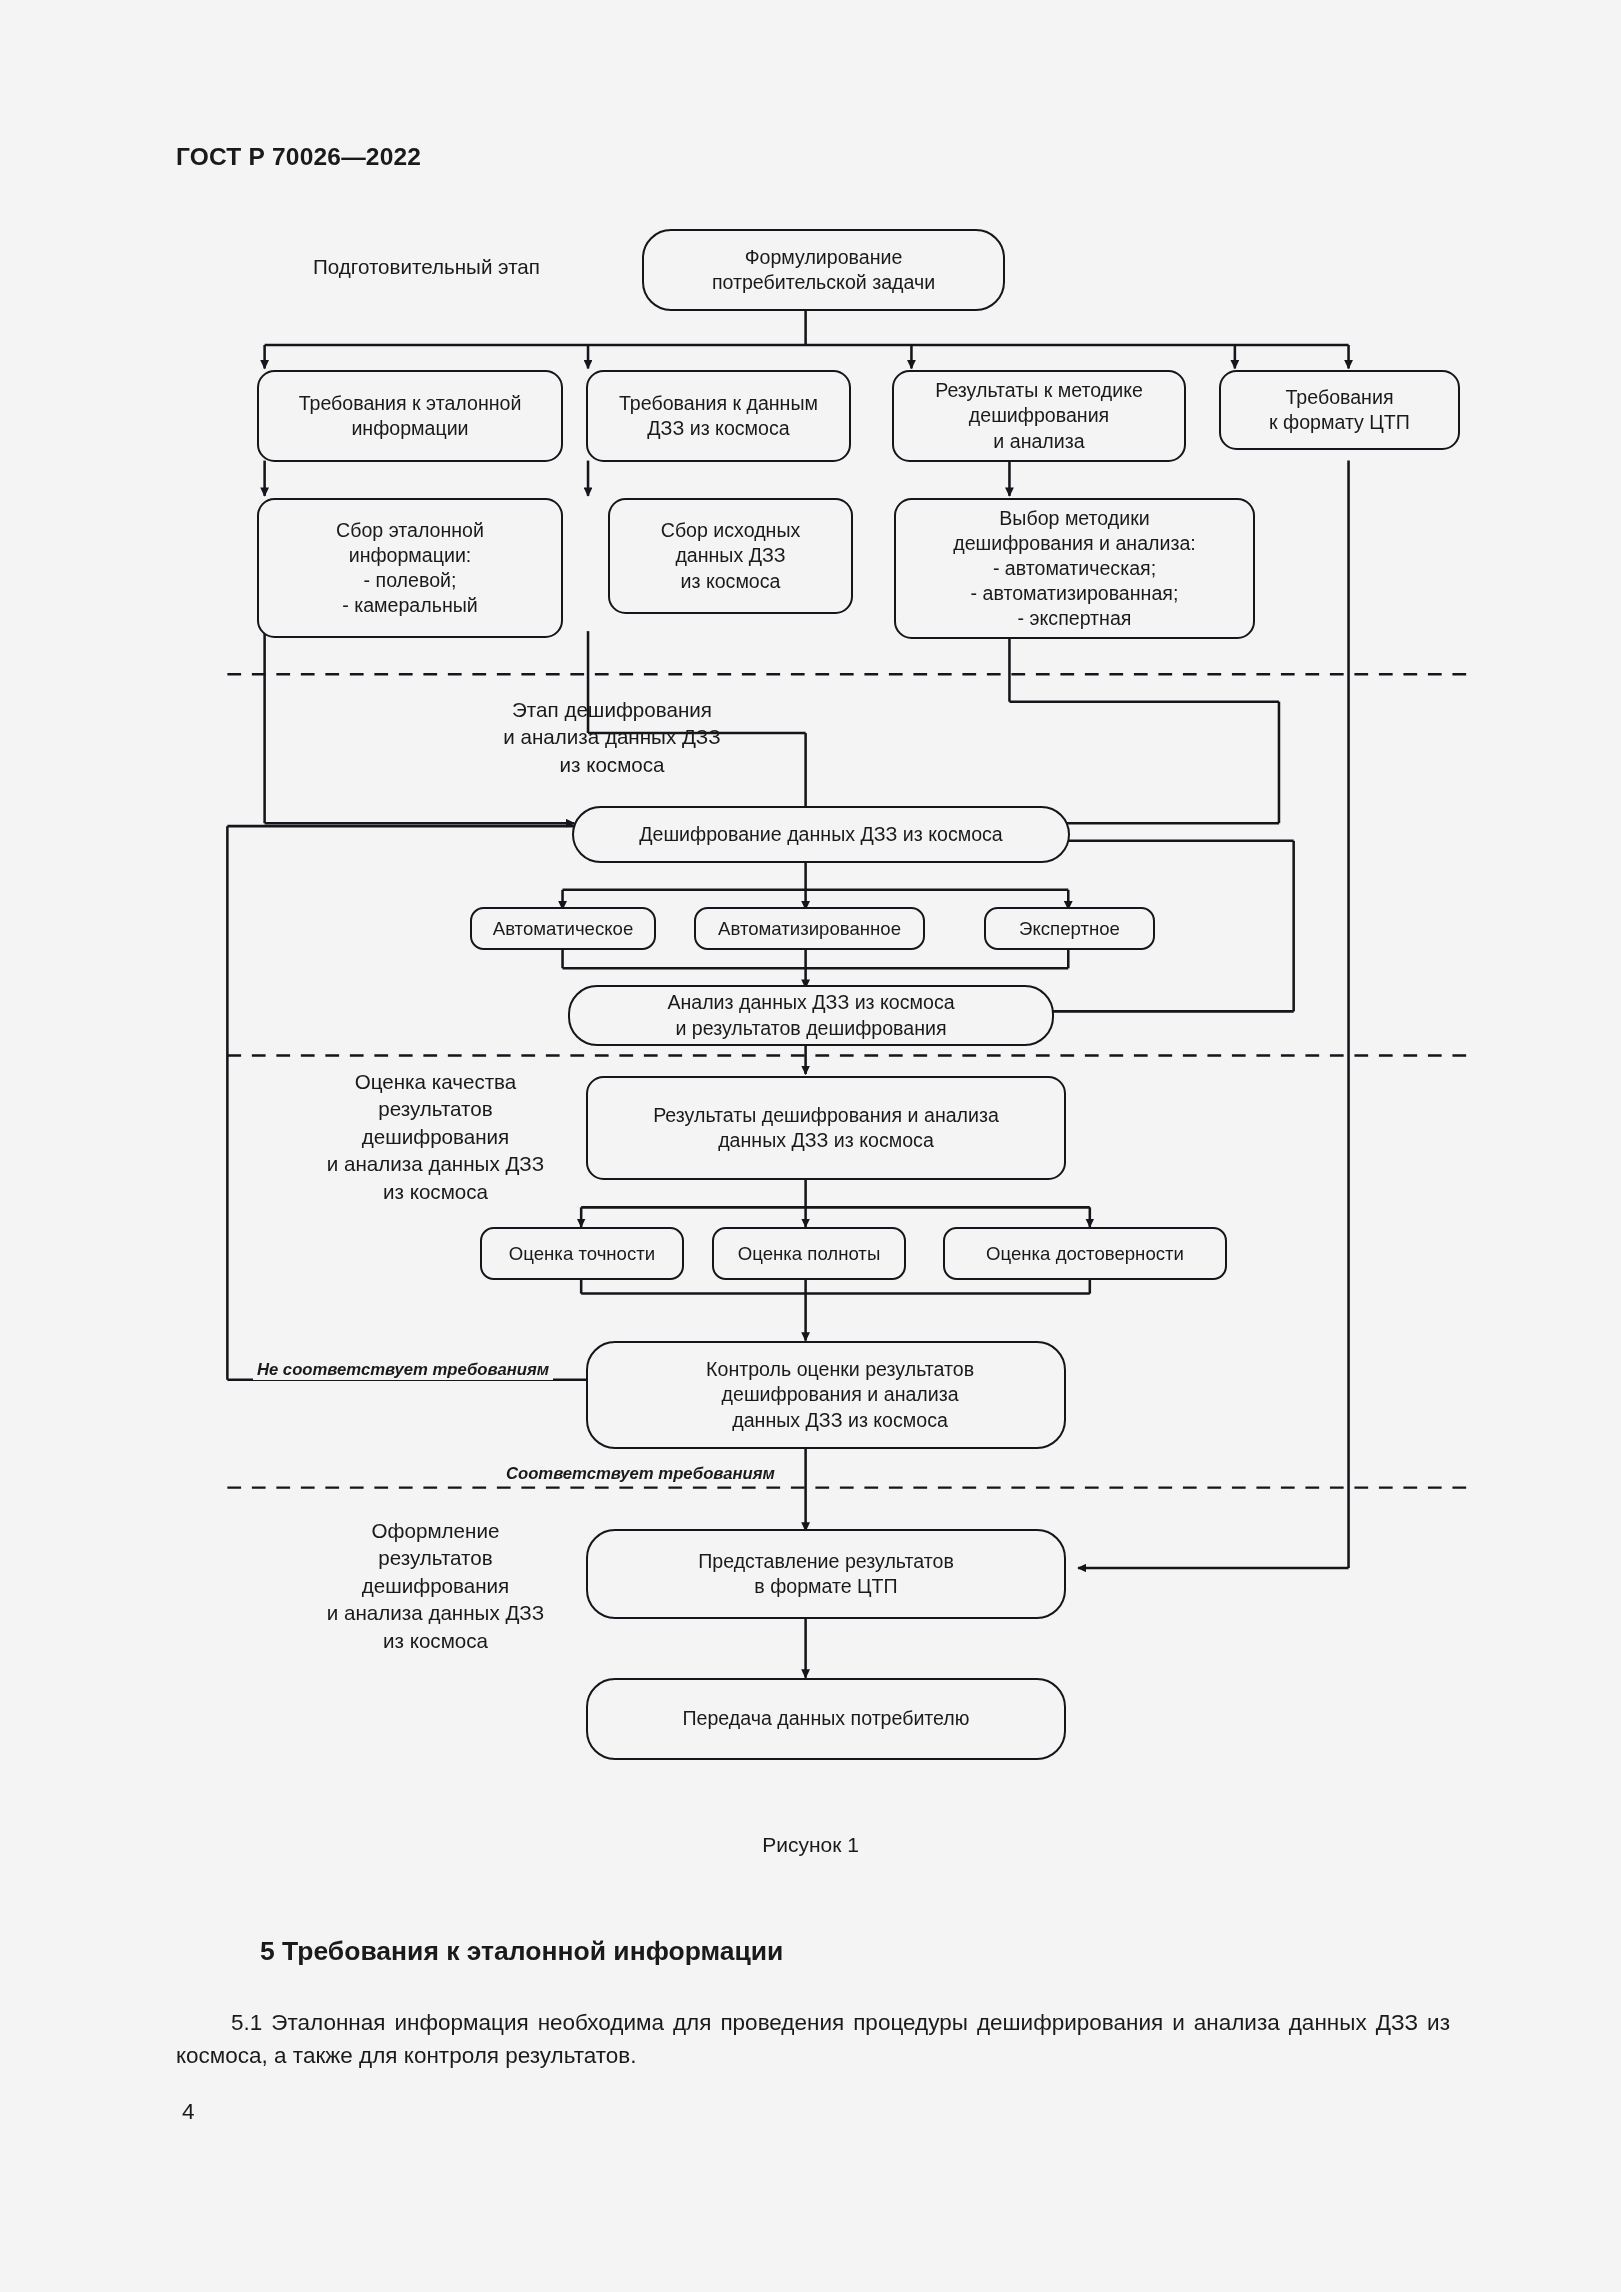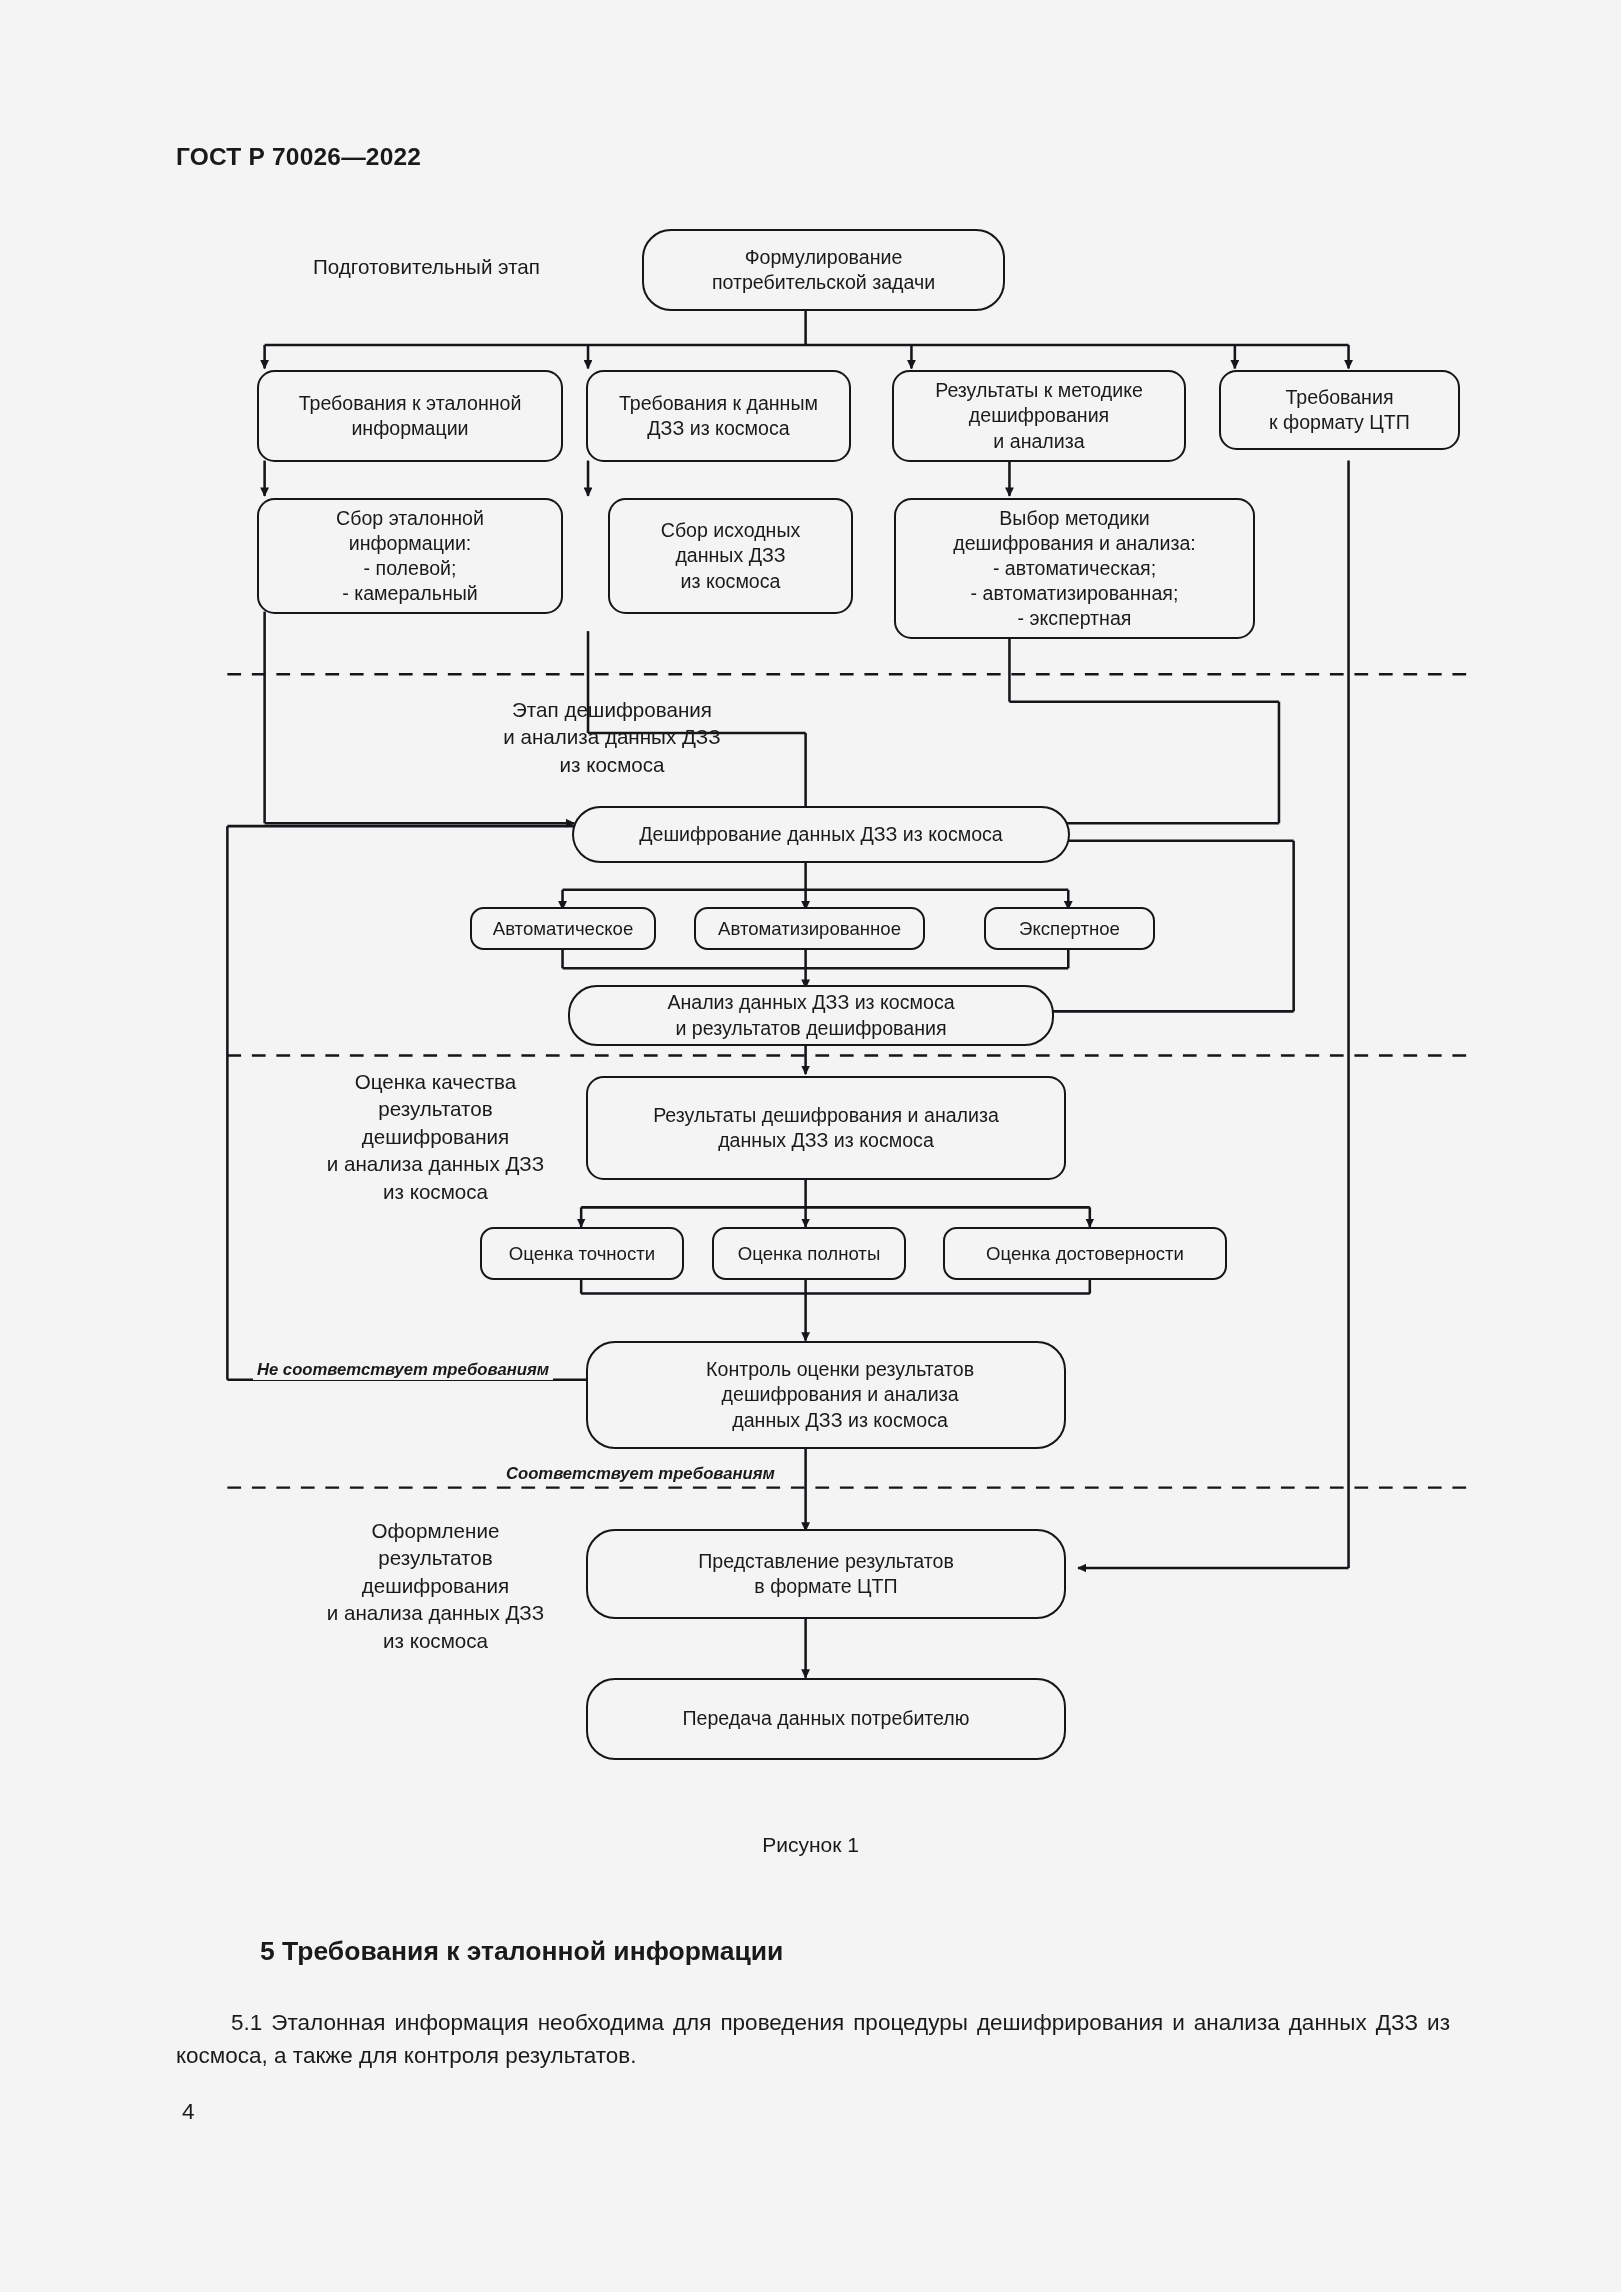--- a/index.html
+++ b/index.html
@@ -238,21 +238,21 @@
     <div class="node" style="left:586px; top:370px; width:265px; height:92px; white-space:pre-line;">Требования к данным
 ДЗЗ из космоса</div>
 
     <div class="node" style="left:892px; top:370px; width:294px; height:92px; white-space:pre-line;">Результаты к методике
 дешифрования
 и анализа</div>
 
     <div class="node" style="left:1219px; top:370px; width:241px; height:80px; white-space:pre-line;">Требования
 к формату ЦТП</div>
 
-    <div class="node" style="left:257px; top:498px; width:306px; height:116px; white-space:pre-line;">Сбор эталонной
+    <div class="node" style="left:257px; top:498px; width:306px; height:140px; white-space:pre-line;">Сбор эталонной
 информации:
 - полевой;
 - камеральный</div>
 
     <div class="node" style="left:608px; top:498px; width:245px; height:116px; white-space:pre-line;">Сбор исходных
 данных ДЗЗ
 из космоса</div>
 
     <div class="node" style="left:894px; top:498px; width:361px; height:141px; white-space:pre-line;">Выбор методики
 дешифрования и анализа:

